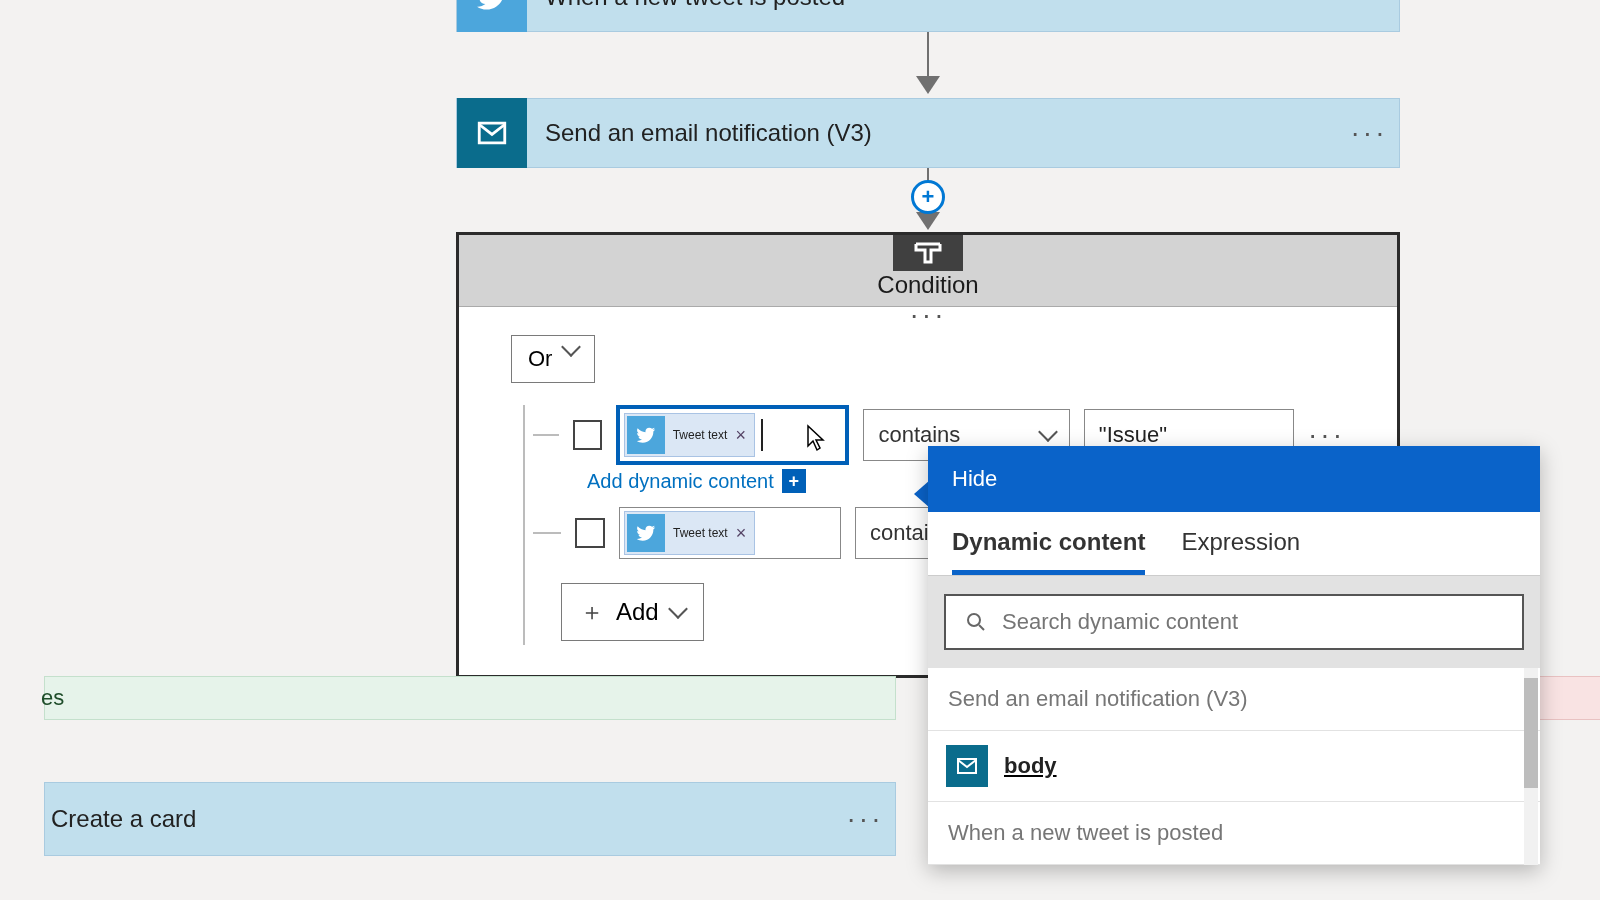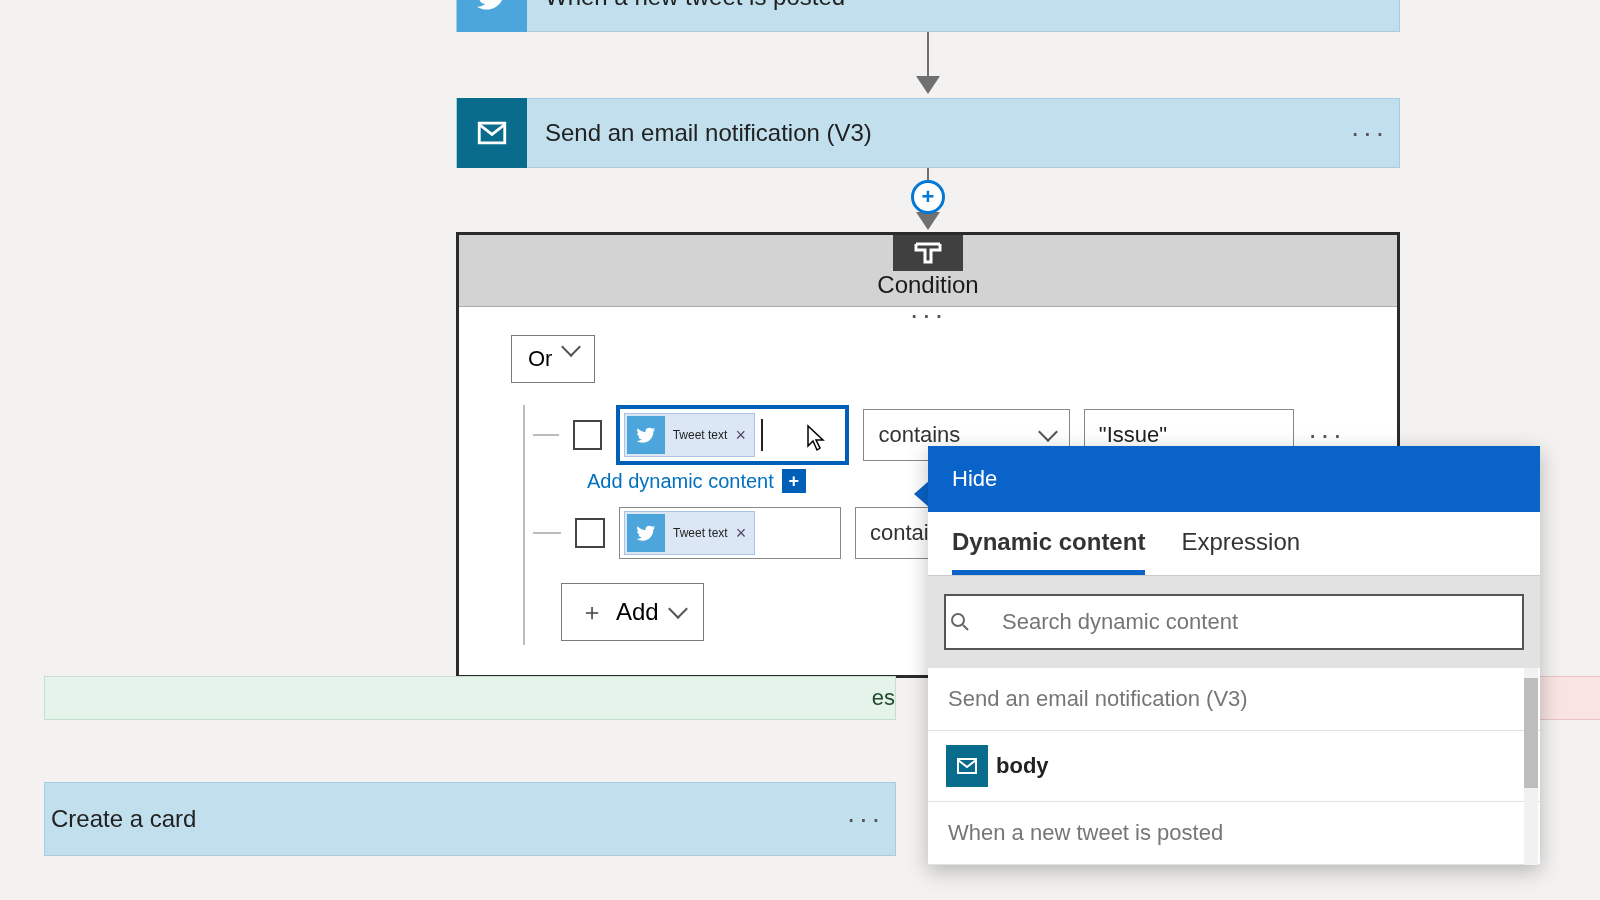--- a/index.html
+++ b/index.html
@@ -215,21 +215,21 @@
     background:#c1dfed;
     display:flex; align-items:center;
     padding-left:6px;
   }
   .bottom-left .title { flex:1; font-size:24px; color:#222; }
   .yes-strip {
     position:absolute; left:0; top:676px; width:852px; height:44px;
     background:#e6f3ea; border:1px solid #c4e0cc;
     color:#1f4d2a; font-size:22px;
     padding-left:0;
-    display:flex; align-items:center;justify-content:flex-end;
+    display:flex; align-items:center;
   }
   .no-strip {
     position:absolute; left:1400px; top:676px; right:0; height:44px;
     background:#f9e3e3; border:1px solid #e9c2c2;
   }
 
   
   .dc-panel {
     position:absolute;
     left:884px; top:446px;
@@ -257,38 +257,39 @@
     display:flex; gap:36px;
     padding:16px 24px 0 24px;
     font-size:24px;
     border-bottom:1px solid #ccc;
     text-align:right;
   }
   .dc-tabs .tab { padding-bottom:14px; color:#333; cursor:pointer; }
   .dc-tabs .tab.active { font-weight:600; border-bottom:5px solid #0a63c9; }
   .dc-searchwrap { background:#e2e2e2; padding:18px 16px; }
   .dc-search {
-    display:flex; align-items:center; gap:30px;
+    display:flex; align-items:center; gap:14px;
     background:#fff; border:2px solid #555;
-    height:56px; padding:0 2px;
+    height:56px; padding:0 18px;
   }
   .dc-search input {
     border:none; outline:none; flex:1; font-size:22px; color:#666;
   }
   .dc-list { position:relative; }
   .dc-group {
     padding:18px 20px; font-size:22px; color:#767676;
     border-bottom:1px solid #e2e2e2;
   }
   .dc-item {
-    display:flex; align-items:center; gap:8px;
+    display:flex; align-items:center; gap:16px;
     padding:14px 18px;
     background:#fff;
     border-bottom:1px solid #e2e2e2;
     cursor:pointer;
+    text-decoration:underline;
   }
   .dc-item .ibox {
     width:42px; height:42px; background:#0a6c8c;
     display:flex;align-items:center;justify-content:center;
   }
   .dc-item .lbl { font-size:22px; font-weight:600; color:#222; }
   .dc-scroll {
     position:absolute; right:2px; top:0; width:14px; bottom:0;
     background:#f1f1f1;
   }

